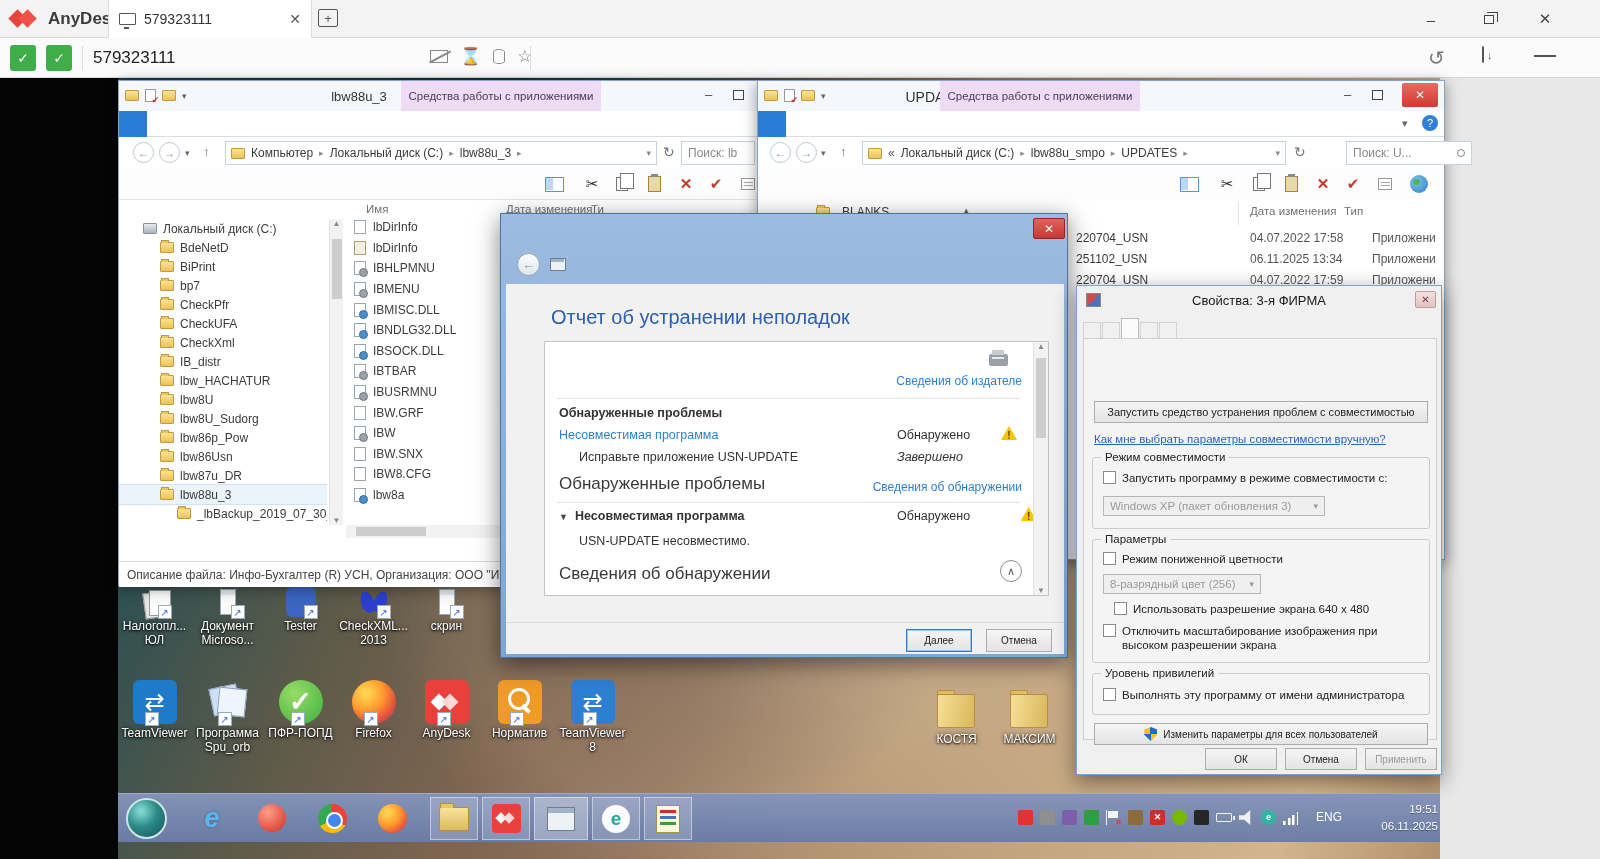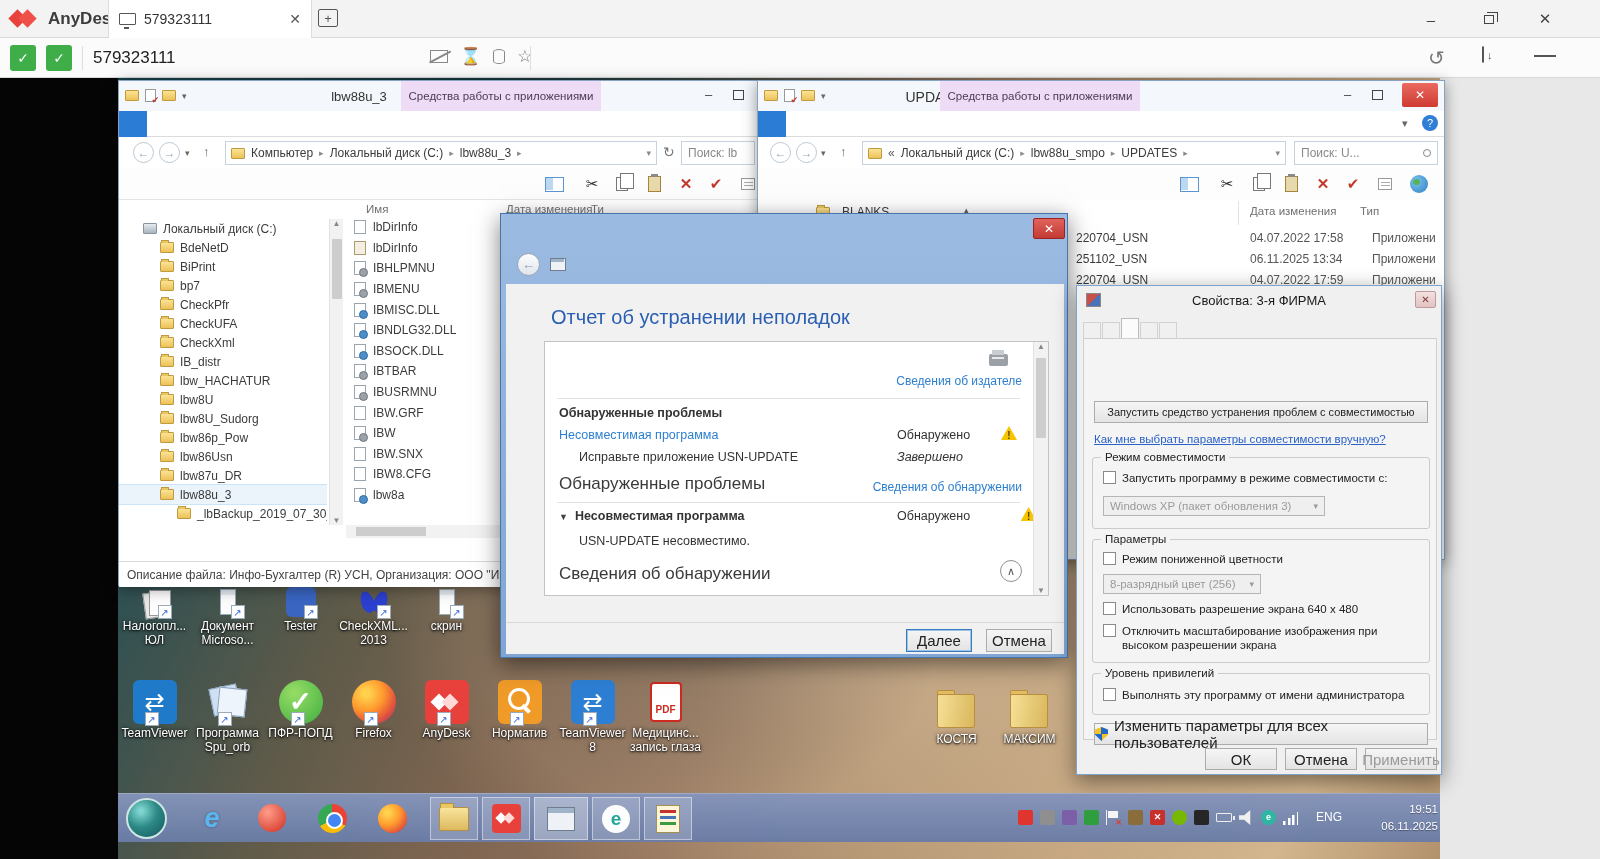--- a/index.html
+++ b/index.html
@@ -111,21 +111,21 @@
 .printer{position:absolute;width:19px;height:12px;background:#9aa0a6;border-radius:2px}
 .printer::before{content:"";position:absolute;left:3px;top:-4px;width:12px;height:5px;background:#c8cdd2}
 .printer::after{content:"";position:absolute;left:3px;top:3px;width:12px;height:2px;background:#e8eaec}
 .link{color:#2d7fd0;font-size:12px}
 .phr{position:absolute;left:12px;right:28px;height:1px;background:#e3e3e3}
 .p13{font-size:12.5px;color:#333}
 .p17{font-size:17px;color:#3a3a3a}
 .warn{width:16px;height:14px;clip-path:polygon(50% 0,100% 100%,0 100%);background:#f7c400;position:relative;display:inline-block}
 .warn::after{content:"!";position:absolute;left:0;right:0;bottom:-1px;text-align:center;font-size:10px;font-weight:bold;color:#5a4500}
 .cbtn{width:22px;height:22px;border:1px solid #909090;border-radius:50%;background:#fdfdfd;color:#555;font-size:11px;display:flex;align-items:center;justify-content:center}
-.btn{border:1px solid #acacac;background:linear-gradient(#f5f5f5,#e4e4e4);display:flex;align-items:center;justify-content:center;font-size:15px;color:#222}
+.btn{border:1px solid #acacac;background:linear-gradient(#f5f5f5,#e4e4e4);display:flex;align-items:center;justify-content:center;font-size:10px;color:#222}
 .btn.def{border-color:#3a79bd;box-shadow:inset 0 0 0 1px #9cc3e8}
 
 .pd{left:1076px;top:285px;width:366px;height:490px;background:#f0f0f0;border:1px solid #7ba3cc;box-shadow:0 6px 20px rgba(0,0,0,.45);font-size:11.5px}
 .pdcap{position:absolute;left:0;top:0;right:0;height:28px}
 .pdico{position:absolute;left:9px;top:7px;width:15px;height:14px;background:linear-gradient(135deg,#c9504a 50%,#4a72b8 50%);border:1px solid #888}
 .pdtitle{position:absolute;left:0;right:0;top:7px;text-align:center;font-size:13px;color:#1a1a1a}
 .pdclose{position:absolute;left:338px;top:5px;width:21px;height:17px;border:1px solid #c09a9a;background:linear-gradient(#f4e0e0,#e2c2c2);color:#7a3b3b;font-size:10px;display:flex;align-items:center;justify-content:center;border-radius:2px}
 .ptab{height:20px;display:flex;align-items:center;justify-content:center;padding:0 8px;font-size:11.5px;color:#222;background:#f0f0f0;border:1px solid #d2d2d2;border-bottom:none;margin-right:1px}
 .ptab.active{background:#fbfbfb;height:24px;margin-top:-4px;border-color:#bcbcbc}
 .pdpage{position:absolute;left:6px;top:52px;width:354px;height:402px;background:#f4f4f4;border:1px solid #cfcfcf}
@@ -395,27 +395,20 @@
     <span class="dlabel">Норматив</span>
   </div>
     <div class="dit shortcut" data-kind="tile" style="--c: #2d7fd4;">
     <span class="dico">
         <i class="dglyph">⇄</i>
         <i class="sbadge">↗</i>
       </span>
     <span class="dlabel">TeamViewer
 8</span>
   </div>
-    <div class="dit" data-kind="pdf">
-    <span class="dico">
-        <i class="dglyph">PDF</i>
-      </span>
-    <span class="dlabel">Медицинс...
-запись глаза</span>
-  </div>
   </div>
 
 <div class="drow" style="left:920px;top:684px">
 
 <div class="dit" data-kind="folder">
     <span class="dico">
         <i class="dglyph"></i>
       </span>
     <span class="dlabel">КОСТЯ</span>
   </div>
@@ -674,21 +667,21 @@
           <span class="crumb">
             <span>lbw88u_smpo</span>
           </span>
           <span class="crumb">
             <span>UPDATES</span>
           </span>
         </span>
       <span style="margin-left:auto;color:#8a8a8a;font-size:9px">▾</span>
     </div>
     <span class="abs" style="left:536px;top:7px;color:#777;font-size:14px">↻</span>
-    <div class="abs search" style="left:536px;top:4px;width:144px">
+    <div class="abs search" style="left:588px;top:4px;width:126px">
       <span>Поиск: U...</span>
       <span style="margin-left:auto;width:8px;height:8px;border:1.5px solid #888;border-radius:50%;position:relative"></span>
     </div>
   </div>
   <div class="cmdrow">
     <span class="cmdi" style="left:420px">
         <span class="panei"></span>
       </span>
     <span class="cmdi" style="left:458px;color:#333">✂</span>
     <span class="cmdi" style="left:490px">
@@ -705,21 +698,21 @@
     <span class="cmdi" style="left:650px">
         <span class="globei"></span>
       </span>
   </div>
   <div class="abs row" style="left:58px;top:124px;gap:6px">
     <span class="ticon"></span>
     <span style="font-size:12px;color:#3b3b3b">BLANKS</span>
   </div>
   <span class="abs ddv" style="left:206px;top:124px">▴</span>
   <span class="colhdr" style="left:492px;top:124px">Дата изменения</span>
-  <span class="colhdr" style="left:602px;top:124px">Тип</span>
+  <span class="colhdr" style="left:586px;top:124px">Тип</span>
   <div class="abs" style="left:480px;top:120px;width:1px;height:24px;background:#e3e3e3"></div>
   <div class="abs" style="left:310px;top:146px;width:378px">
 
   <div style="height:21px;display:flex;align-items:center;font-size:12px;color:#3b3b3b">
       <span style="width:182px;padding-left:8px;overflow:hidden;white-space:nowrap">220704_USN</span>
       <span style="width:122px;color:#555">04.07.2022 17:58</span>
       <span style="width:70px;color:#555;overflow:hidden;white-space:nowrap">Приложени</span>
     </div>
       <div style="height:21px;display:flex;align-items:center;font-size:12px;color:#3b3b3b">
       <span style="width:182px;padding-left:8px;overflow:hidden;white-space:nowrap">251102_USN</span>
@@ -806,21 +799,21 @@
     <div class="grp" style="left:8px;top:200px;width:338px;height:124px">
       <span class="leg">Параметры</span>
       <div class="cbrow" style="left:10px;top:12px">
         <span class="cb"></span>
         <span>Режим пониженной цветности</span>
       </div>
       <div class="sel" style="left:10px;top:34px;width:158px">
         <span>8-разрядный цвет (256)</span>
           <span style="font-size:9px">▾</span>
       </div>
-      <div class="cbrow" style="left:10px;top:62px">
+      <div class="cbrow" style="left:21px;top:62px">
         <span class="cb"></span>
         <span>Использовать разрешение экрана 640 x 480</span>
       </div>
       <div class="cbrow" style="left:10px;top:84px;width:318px">
         <span class="cb"></span>
         <span>Отключить масштабирование изображения при высоком разрешении экрана</span>
       </div>
     </div>
     <div class="grp" style="left:8px;top:334px;width:338px;height:42px">
       <span class="leg">Уровень привилегий</span>

